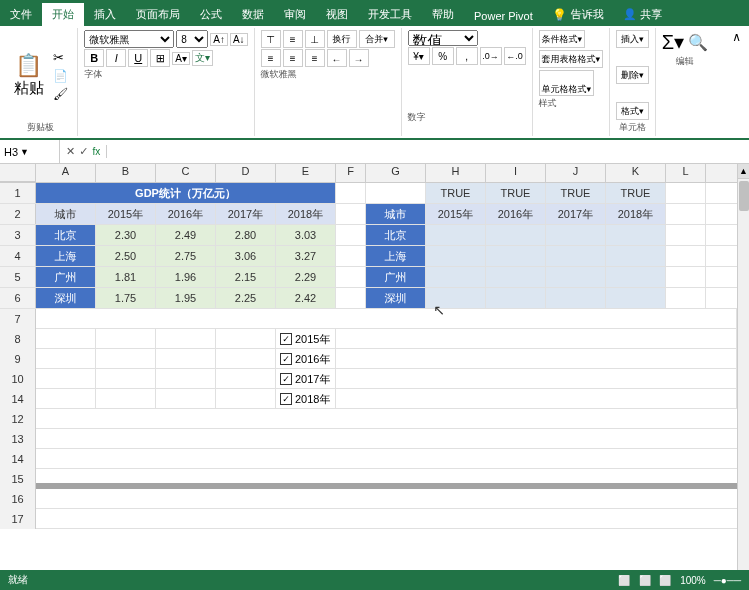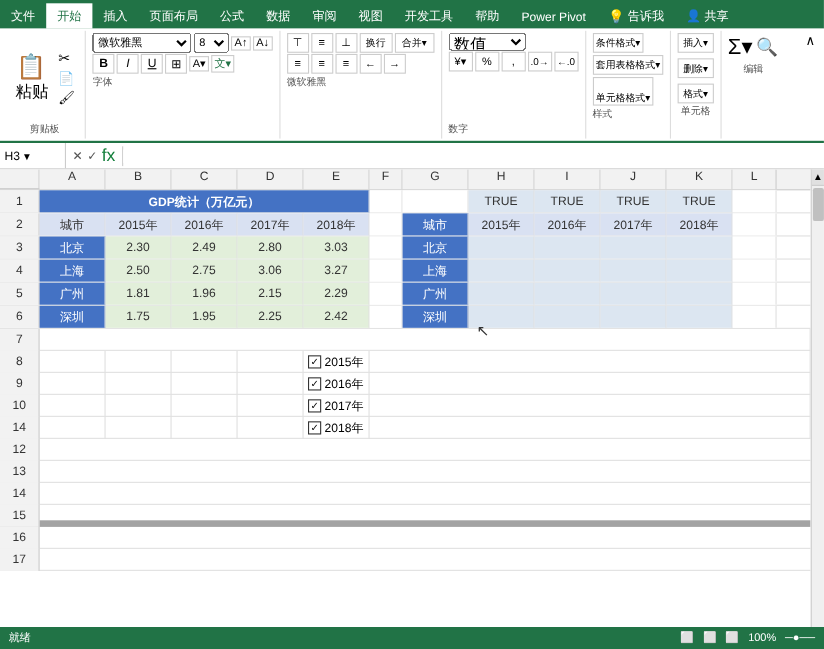--- a/index.html
+++ b/index.html
@@ -98,21 +98,21 @@
   <div style="display:flex; flex-direction:column; border-right:1px solid #ddd; padding:2px 6px; gap:1px;">
     <div style="display:flex; gap:2px; align-items:flex-start; flex-direction:column;">
       <button style="font-size:9px; border:1px solid #ccc; background:#fff; cursor:pointer; padding:0 2px; white-space:nowrap; height:18px;">条件格式▾</button>
       <button style="font-size:9px; border:1px solid #ccc; background:#fff; cursor:pointer; padding:0 2px; white-space:nowrap; height:18px;">套用表格格式▾</button>
       <button style="font-size:9px; border:1px solid #ccc; background:#fff; cursor:pointer; padding:12px 2px; white-space:nowrap; height:18px;">单元格格式▾</button>
     </div>
     <div style="font-size:9px; color:#555;">样式</div>
   </div>
 
   <div style="display:flex; flex-direction:column; border-right:1px solid #ddd; padding:2px 6px; gap:1px; align-items:center;">
-    <div style="display:flex; flex-direction:column; gap:5px;">
+    <div style="display:flex; flex-direction:column; gap:18px;">
       <button style="font-size:9px; border:1px solid #ccc; background:#fff; cursor:pointer; padding:0 4px; white-space:nowrap; height:18px;">插入▾</button>
       <button style="font-size:9px; border:1px solid #ccc; background:#fff; cursor:pointer; padding:0 4px; white-space:nowrap; height:18px;">删除▾</button>
       <button style="font-size:9px; border:1px solid #ccc; background:#fff; cursor:pointer; padding:0 4px; white-space:nowrap; height:18px;">格式▾</button>
     </div>
     <div style="font-size:9px; color:#555;">单元格</div>
   </div>
 
   <div style="display:flex; flex-direction:column; padding:2px 6px; gap:1px; align-items:center;">
     <div style="display:flex; gap:4px; align-items:center;">
       <div style="font-size:20px; cursor:pointer;">Σ▾</div>
@@ -125,21 +125,21 @@
 </div>
 
 <div style="display:flex; align-items:center; border-bottom:1px solid #ccc; height:24px; background:#fff;">
   <div style="width:60px; border-right:1px solid #ccc; padding:0 4px; font-size:11px; text-align:center; height:100%; display:flex; align-items:center; cursor:pointer;">
     <span>H3</span>
     <span style="margin-left:2px; font-size:9px;">▼</span>
   </div>
   <div style="display:flex; align-items:center; gap:4px; padding:0 6px; border-right:1px solid #ccc;">
     <span style="cursor:pointer; color:#555;">✕</span>
     <span style="cursor:pointer; color:#555;">✓</span>
-    <span style="cursor:pointer; color:#15803d; font-size:16px;">fx</span>
+    <span style="cursor:pointer; color:#15803d; font-size:10px;">fx</span>
   </div>
   <input type="text" style="flex: 1 1 0%; padding: 0px 6px; font-size: 11px; border: none; outline: none;" value="">
 </div>
 
 <div style="display:flex; height:calc(100vh - 124px);">
   <div style="flex:1; overflow:hidden; display:flex; flex-direction:column;">
 
     <div style="display:flex; border-bottom:1px solid #ccc; background:#f2f2f2; flex-shrink:0;">
       <div style="width:36px; min-width:36px; border-right:1px solid #ccc; border-bottom:1px solid #ccc; background:#f2f2f2; height:18px;"></div>
       <div style="width:60px; min-width:60px; text-align:center; border-right:1px solid #ccc; font-size:11px; color:#333; padding:1px 0; background:#f2f2f2;">A</div>

